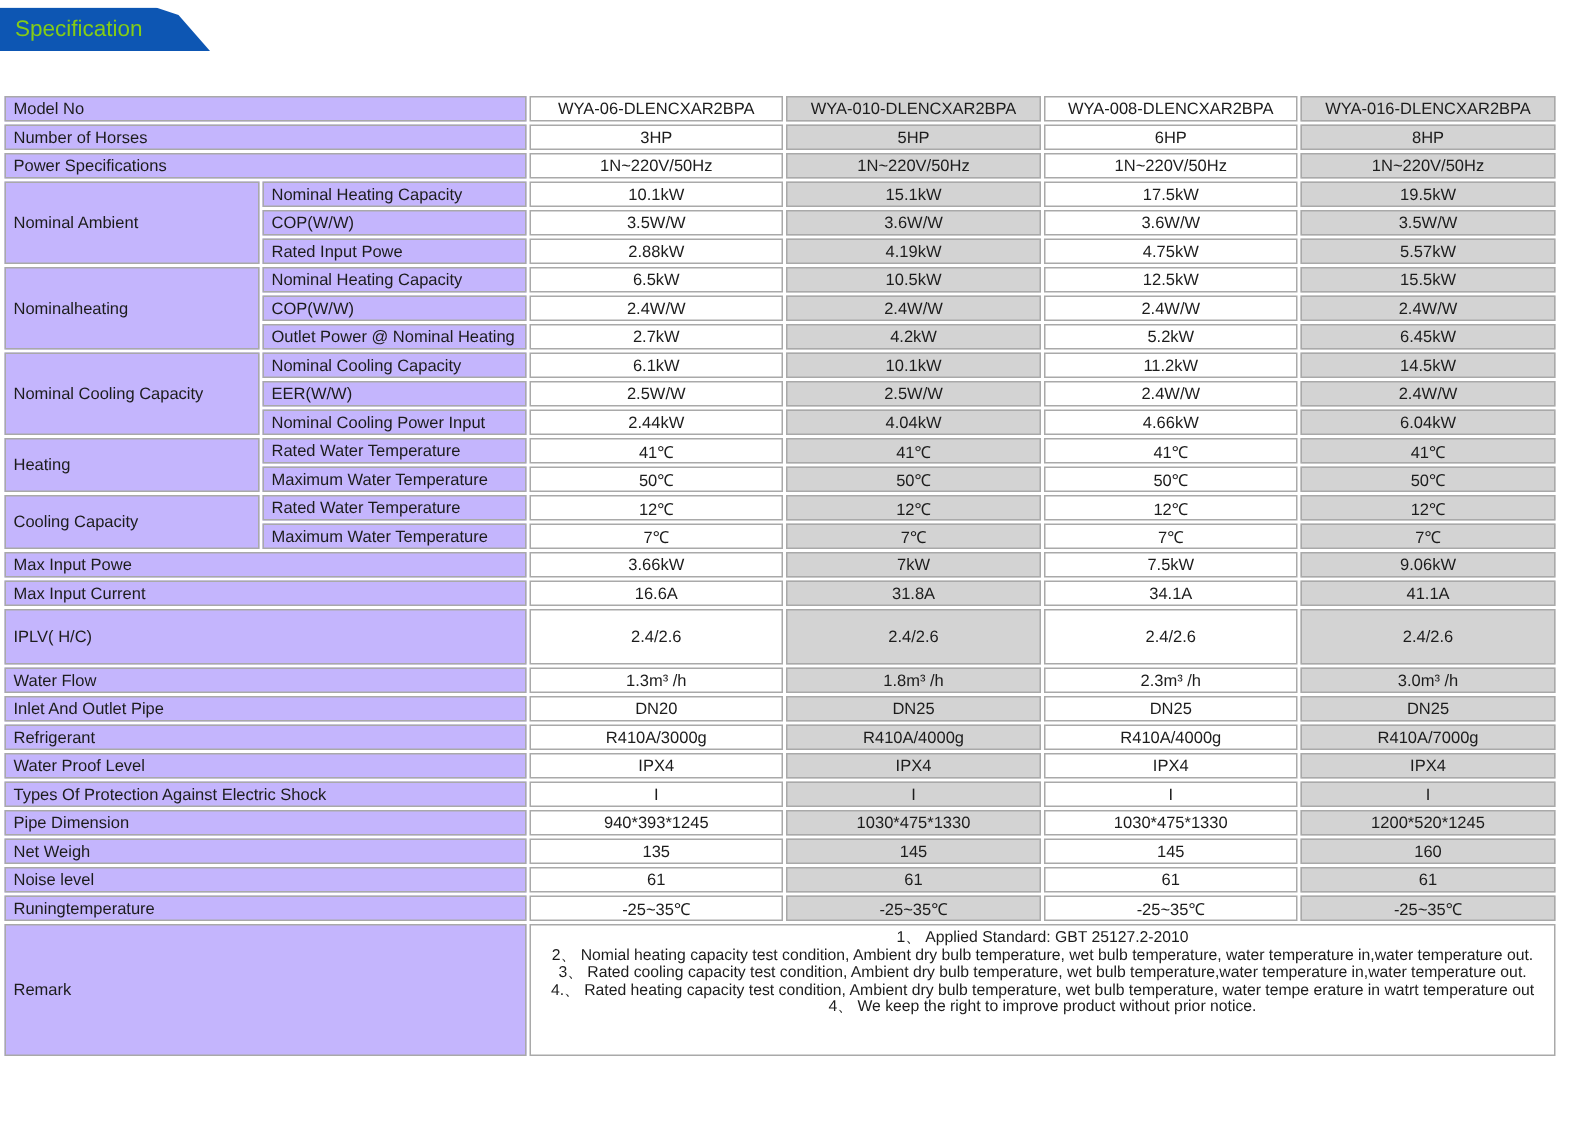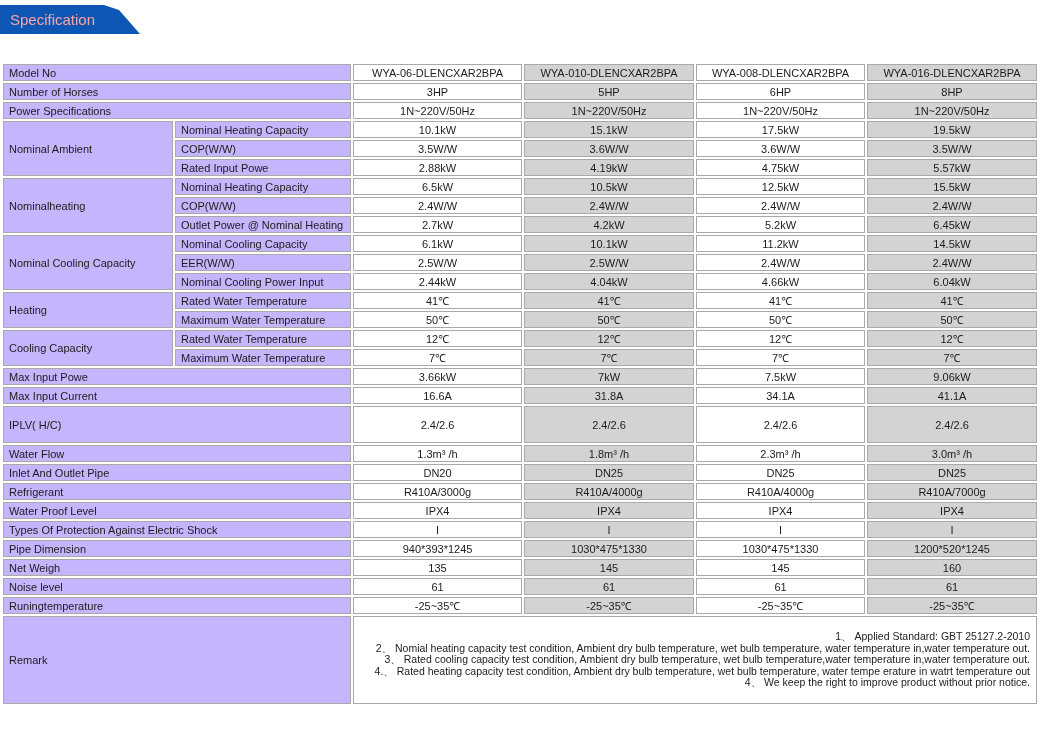--- a/index.html
+++ b/index.html
@@ -7,42 +7,42 @@
     width:1050px; height:750px; background:#ffffff;
     font-family:"Liberation Sans", sans-serif;
     position:relative;
   }
   .banner {
     position:absolute; top:5px; left:0; width:140px; height:29px;
     background:#0d56b3;
     clip-path:polygon(0 0, 104px 0, 119px 5px, 140px 29px, 0 29px);
   }
   .banner .banner-text {
-    color:#fca5a5; font-size:15px; line-height:29px; padding-left:10px; display:inline-block;
+    color:#84cc16; font-size:15px; line-height:29px; padding-left:10px; display:inline-block;
   }
   table.spec {
     position:absolute; top:62px; left:1px;
     border-collapse:separate; border-spacing:2px;
     table-layout:fixed; width:1038px;
   }
   td {
     box-sizing:border-box;
     border:1px solid #a9a9a9;
     font-size:11px; color:#1c1c1c;
     height:17px; padding:0 3px;
     overflow:hidden; white-space:nowrap;
   }
   .lbl,.glbl,.slbl { background:#c4b5fd; text-align:left; padding-left:5px; }
   .val { text-align:center; }
   .w { background:#ffffff;text-align:center; }
   .g { background:#d3d3d3;margin-left:24px; }
   tr.tall td { height:37px; }
   td.remark {
-    text-align:right; white-space:normal; vertical-align:top;
-    font-size:10.5px; line-height:11.5px; padding:14px 6px; height:88px;
+    text-align:center; white-space:normal; vertical-align:top;
+    font-size:10.5px; line-height:11.5px; padding:3px 6px; height:88px;
   }
 </style>
 </head>
 <body>
 
 <div class="banner">
   <span class="banner-text">Specification</span>
 </div>
 
 <table class="spec">

